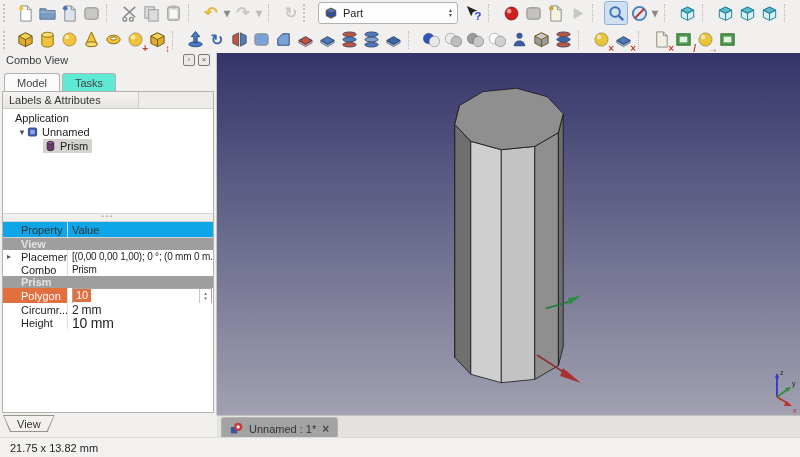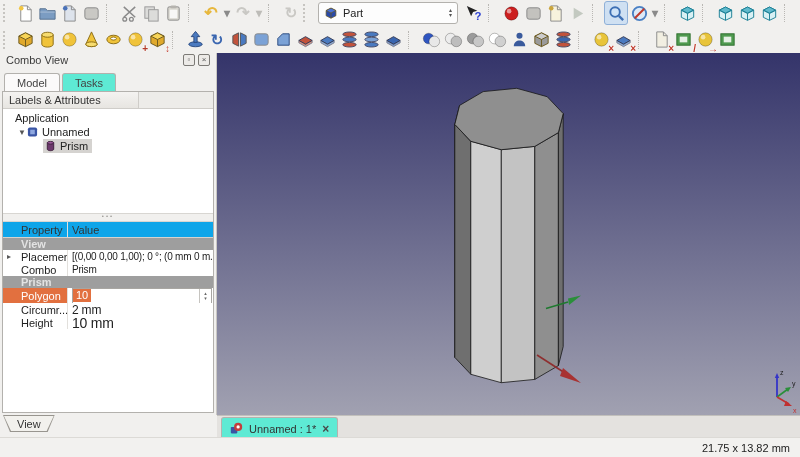--- a/index.html
+++ b/index.html
@@ -63,24 +63,24 @@
   #viewport{position:absolute;left:217px;top:53px;width:583px;height:362px;}
   #viewport svg{display:block;}
 
   
   #band{position:absolute;left:0;top:415px;width:800px;height:22px;background:#eceae7;}
   #band .leftcap{position:absolute;left:0;top:0;width:217px;height:22px;background:#f1f0ee;display:flex;align-items:flex-start;padding-left:3px;box-sizing:border-box;}
   .btab{--cp:polygon(0 0,100% 0,calc(100% - 7px) 100%,7px 100%);clip-path:var(--cp);background:#98958f;padding:1px;display:inline-flex;height:17px;box-sizing:border-box;}
   .btab>span{clip-path:var(--cp);background:#f2f1ed;display:flex;align-items:center;justify-content:center;padding:0 13px;color:#333;}
   .btab+.btab{margin-left:-8px;margin-top:44px;}
   #mdibar{position:absolute;left:217px;top:0;right:0;height:22px;background:#e4e2df;border-top:1px solid #c2c0bc;}
-  .mditab{position:absolute;left:4px;top:1px;height:21px;background:#5eead4;border:1px solid #b5b2ae;border-bottom:none;border-radius:3px 3px 0 0;display:flex;align-items:center;gap:6px;padding:0 8px;color:#333;}
+  .mditab{position:absolute;left:4px;top:1px;height:21px;background:#a3a3a3;border:1px solid #b5b2ae;border-bottom:none;border-radius:3px 3px 0 0;display:flex;align-items:center;gap:6px;padding:0 8px;color:#333;}
   .mditab svg{width:13px;height:13px;}
   .mdiclose{font-weight:bold;font-size:12px;color:#4a4a4a;line-height:12px;}
-  #status{position:absolute;left:0;bottom:0;width:800px;height:20px;background:#f2f1ef;border-top:1px solid #dcdad6;display:flex;align-items:center;justify-content:flex-end;padding:0 10px;box-sizing:border-box;color:#222;}
+  #status{position:absolute;left:0;bottom:0;width:800px;height:20px;background:#f2f1ef;border-top:1px solid #dcdad6;display:flex;align-items:center;justify-content:flex-start;padding:0 10px;box-sizing:border-box;color:#222;}
 </style>
 </head>
 <body>
 
 <div id="app">
 
   <div class="toolbar" id="tb1">
       <span class="thandle"></span>
       <span class="ticon">
         <svg viewBox="0 0 20 20">

